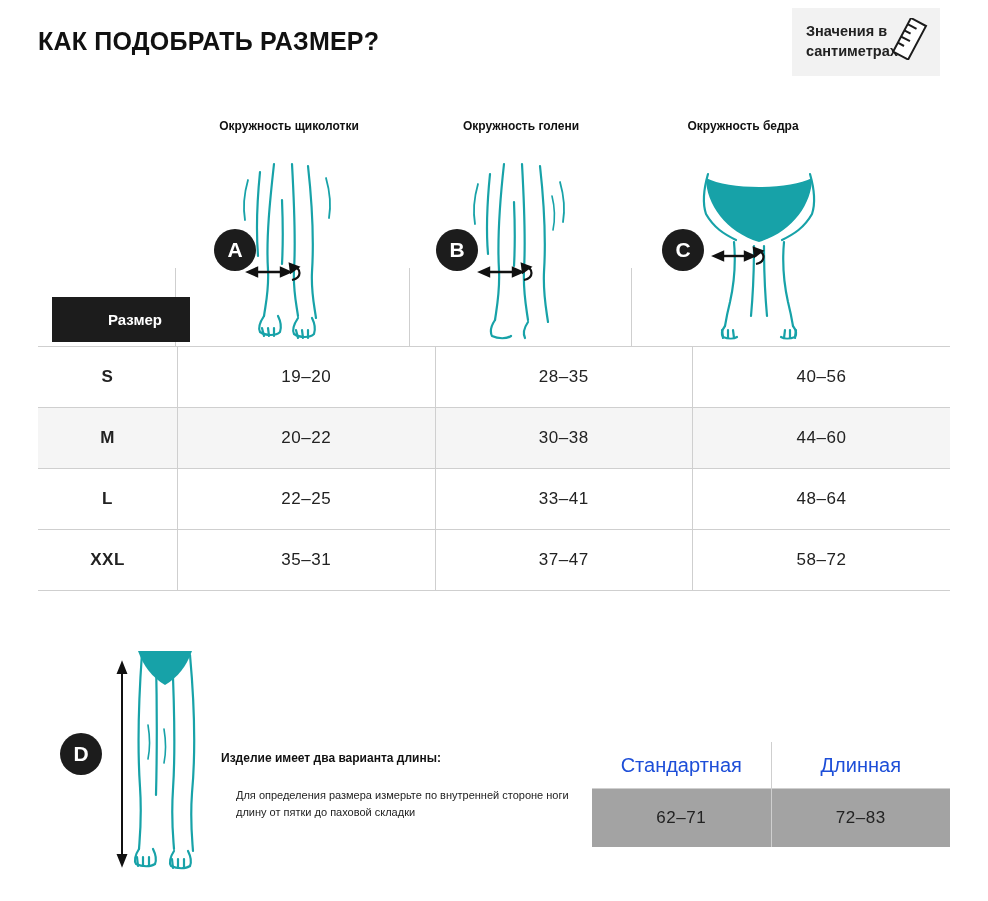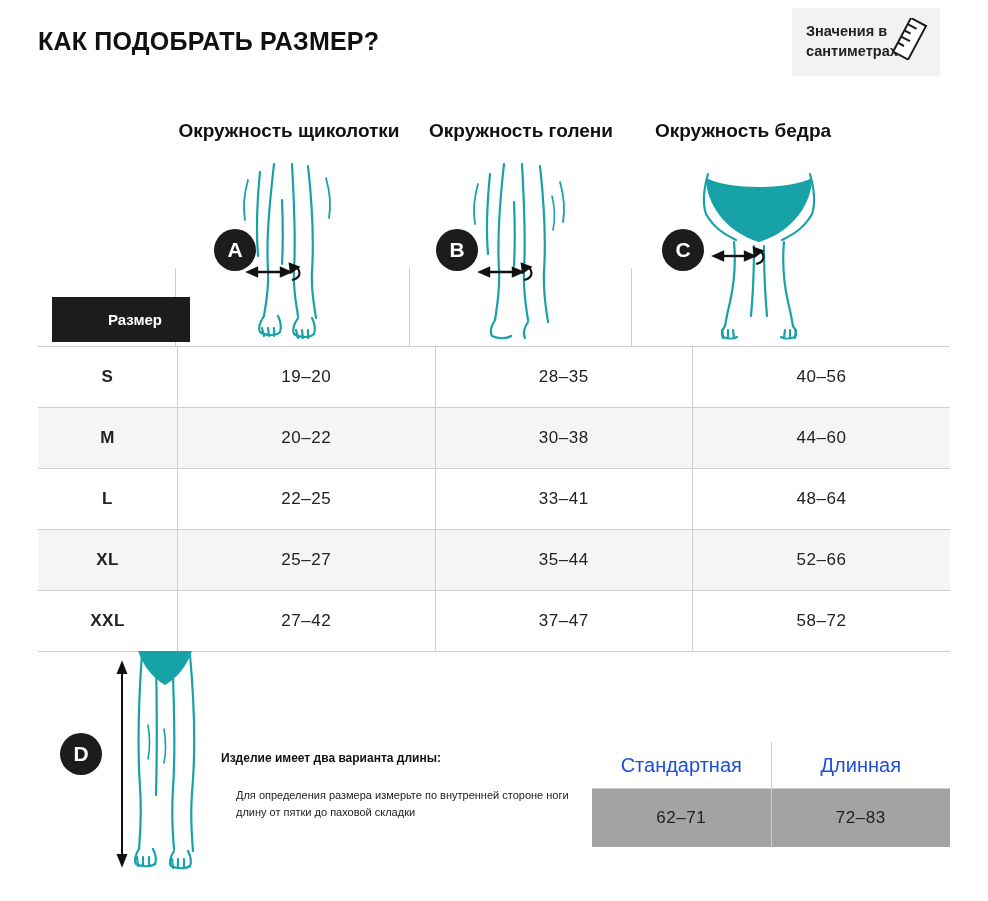--- a/index.html
+++ b/index.html
@@ -48,21 +48,21 @@
   .units-badge .ruler-icon {
     position: absolute;
     right: 10px;
     top: 10px;
   }
 
   
   .col-head {
     position: absolute;
     text-align: center;
-    font-size: 19px;
+    font-size: 12px;
     font-weight: bold;
     line-height: 1.35;
     color: #111;
   }
   #colhead-0 { left: 178px; top: 118px; width: 222px; }
   #colhead-1 { left: 410px; top: 118px; width: 222px; }
   #colhead-2 { left: 632px; top: 118px; width: 222px; }
 
   
   .figure {
@@ -337,29 +337,23 @@
       <td class="col-val">20–22</td>
       <td class="col-val">30–38</td>
       <td class="col-val">44–60</td>
     </tr>
     <tr>
       <td class="size-cell sz-l">L</td>
       <td class="col-val">22–25</td>
       <td class="col-val">33–41</td>
       <td class="col-val">48–64</td>
     </tr>
-    <tr class="alt">
-      <td class="size-cell sz-xl">XL</td>
-      <td class="col-val">25–27</td>
-      <td class="col-val">35–44</td>
-      <td class="col-val">52–66</td>
-    </tr>
     <tr>
       <td class="size-cell sz-xxl">XXL</td>
-      <td class="col-val">27–42</td>
+      <td class="col-val">35–31</td>
       <td class="col-val">37–47</td>
       <td class="col-val">58–72</td>
     </tr>
   </tbody>
 </table>
 
 <div class="figure" id="fig-d">
   <svg width="120" height="225" viewBox="0 0 120 225">
     <g fill="none" stroke="#17a2a8" stroke-width="2.2" stroke-linecap="round">
       <path d="M34 8 C31 50 29 98 32 142 C34 172 32 190 31 204"></path>

